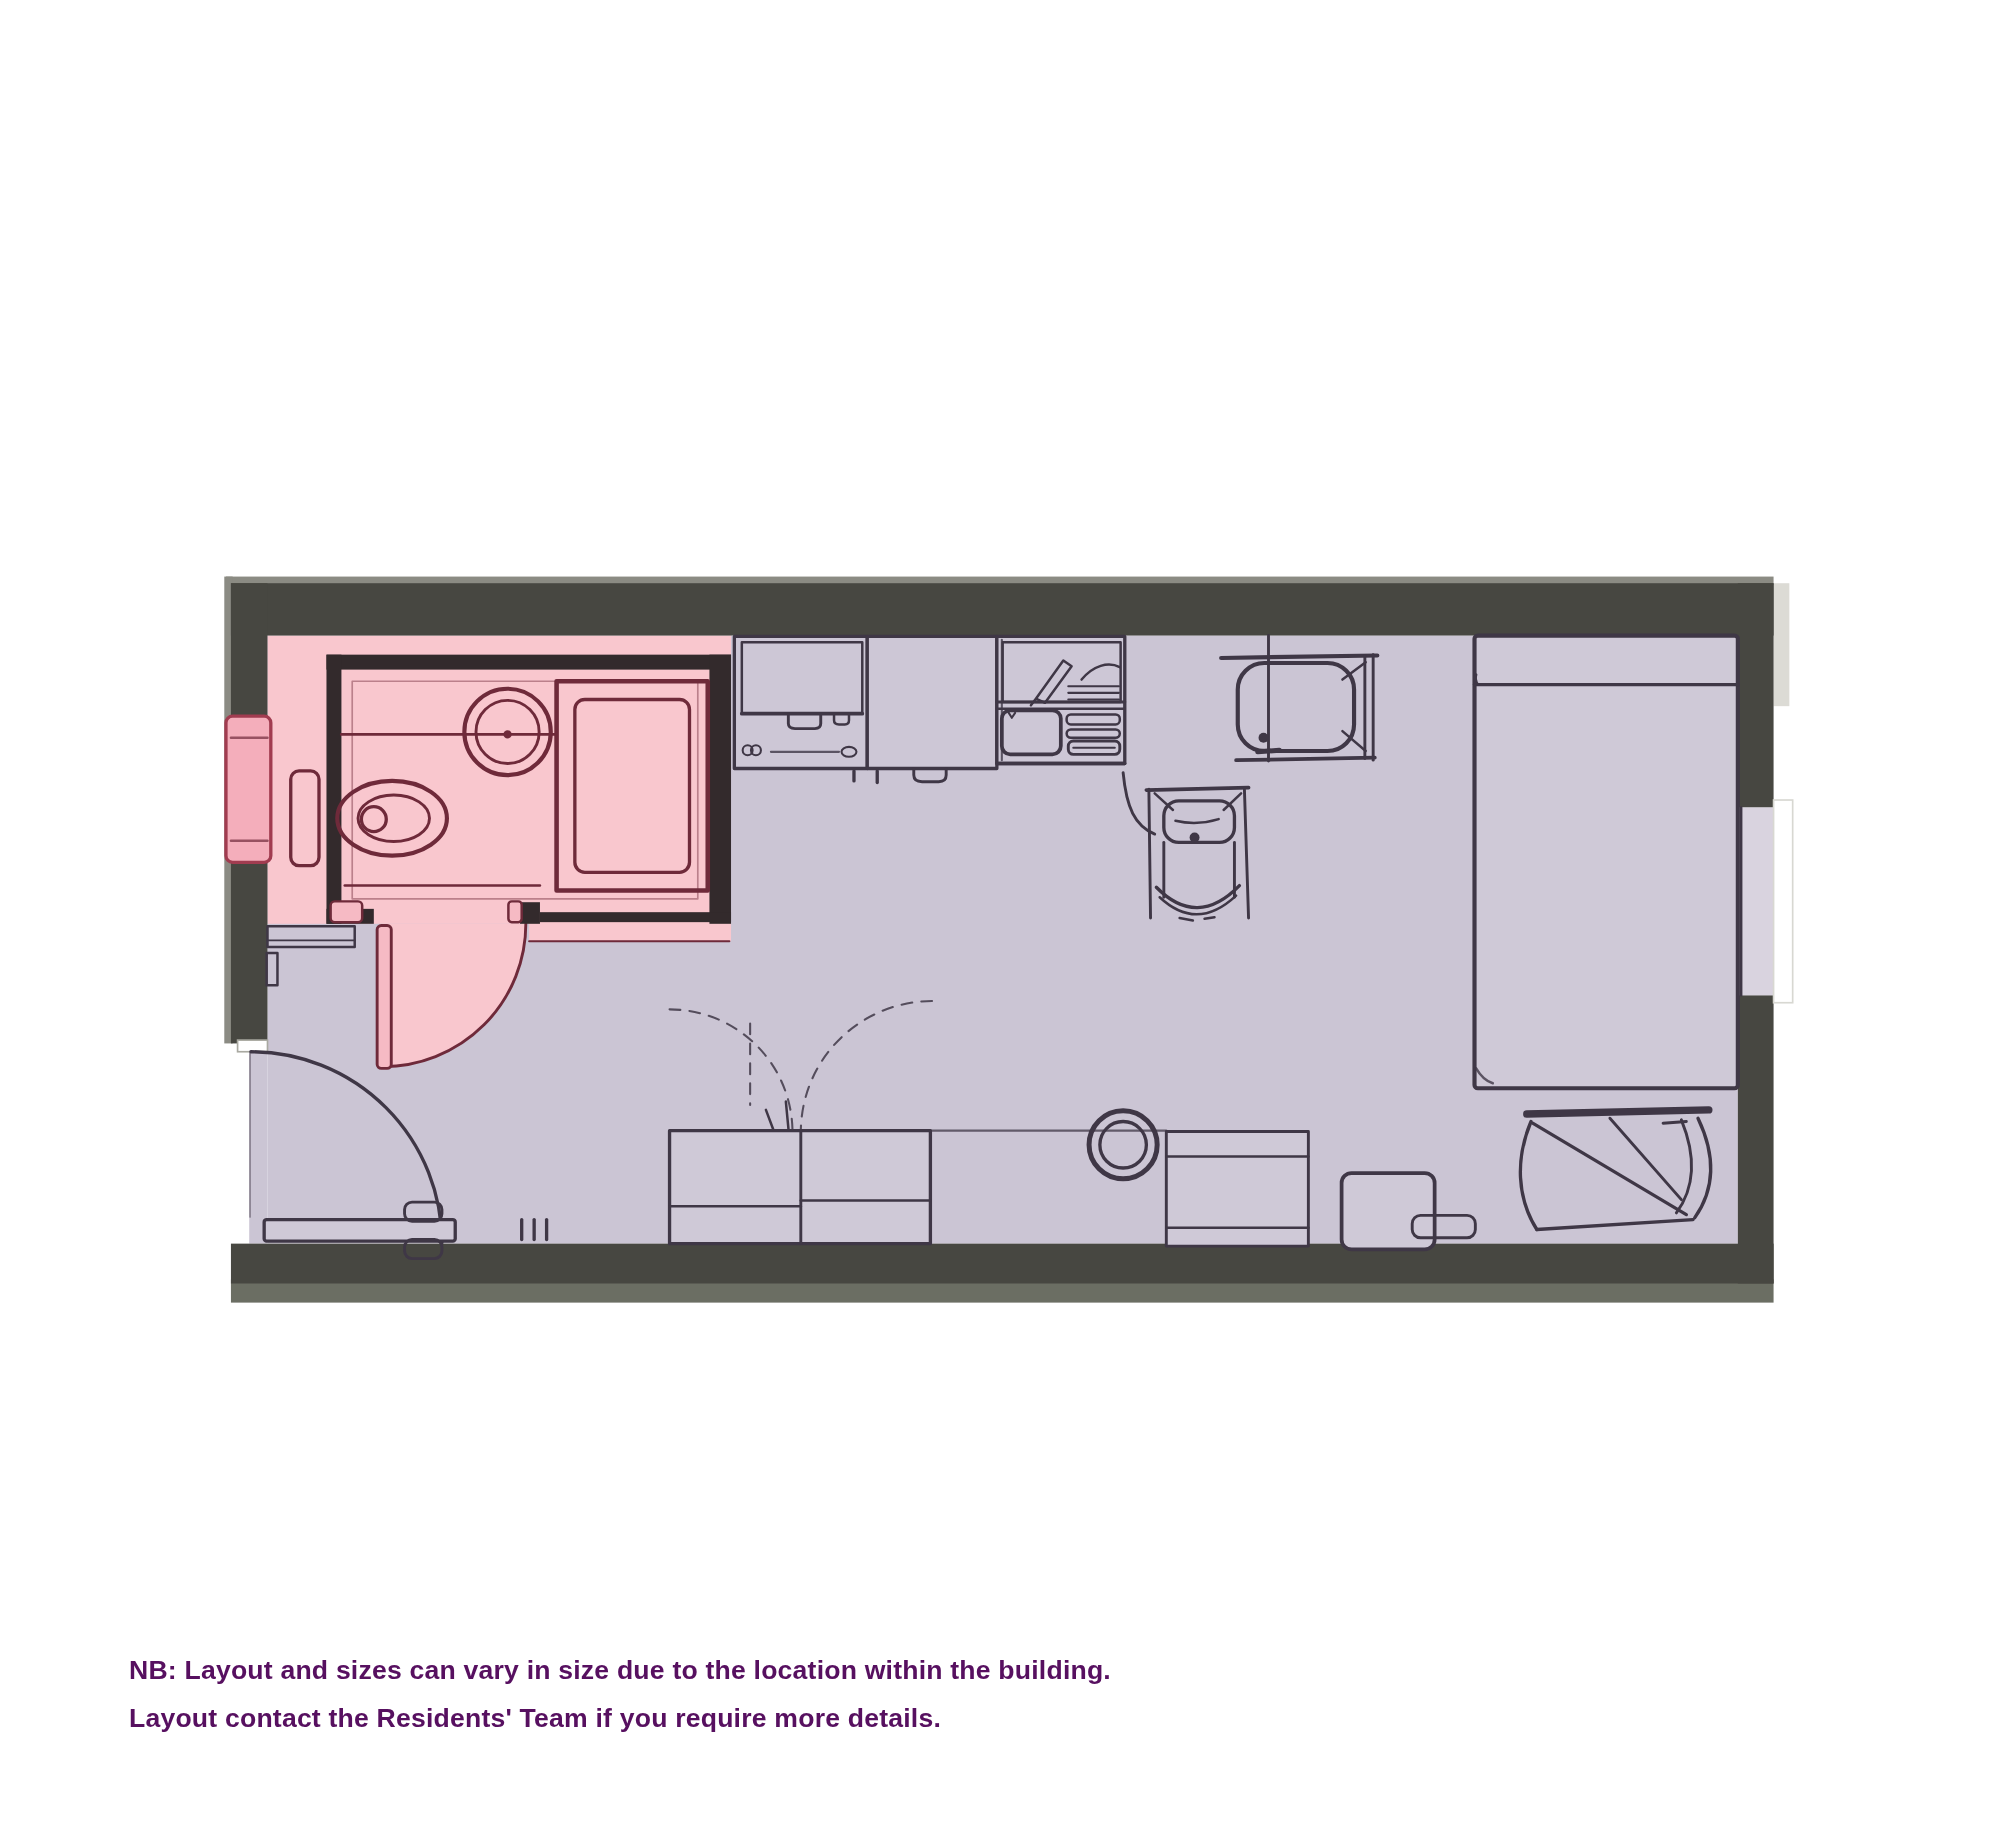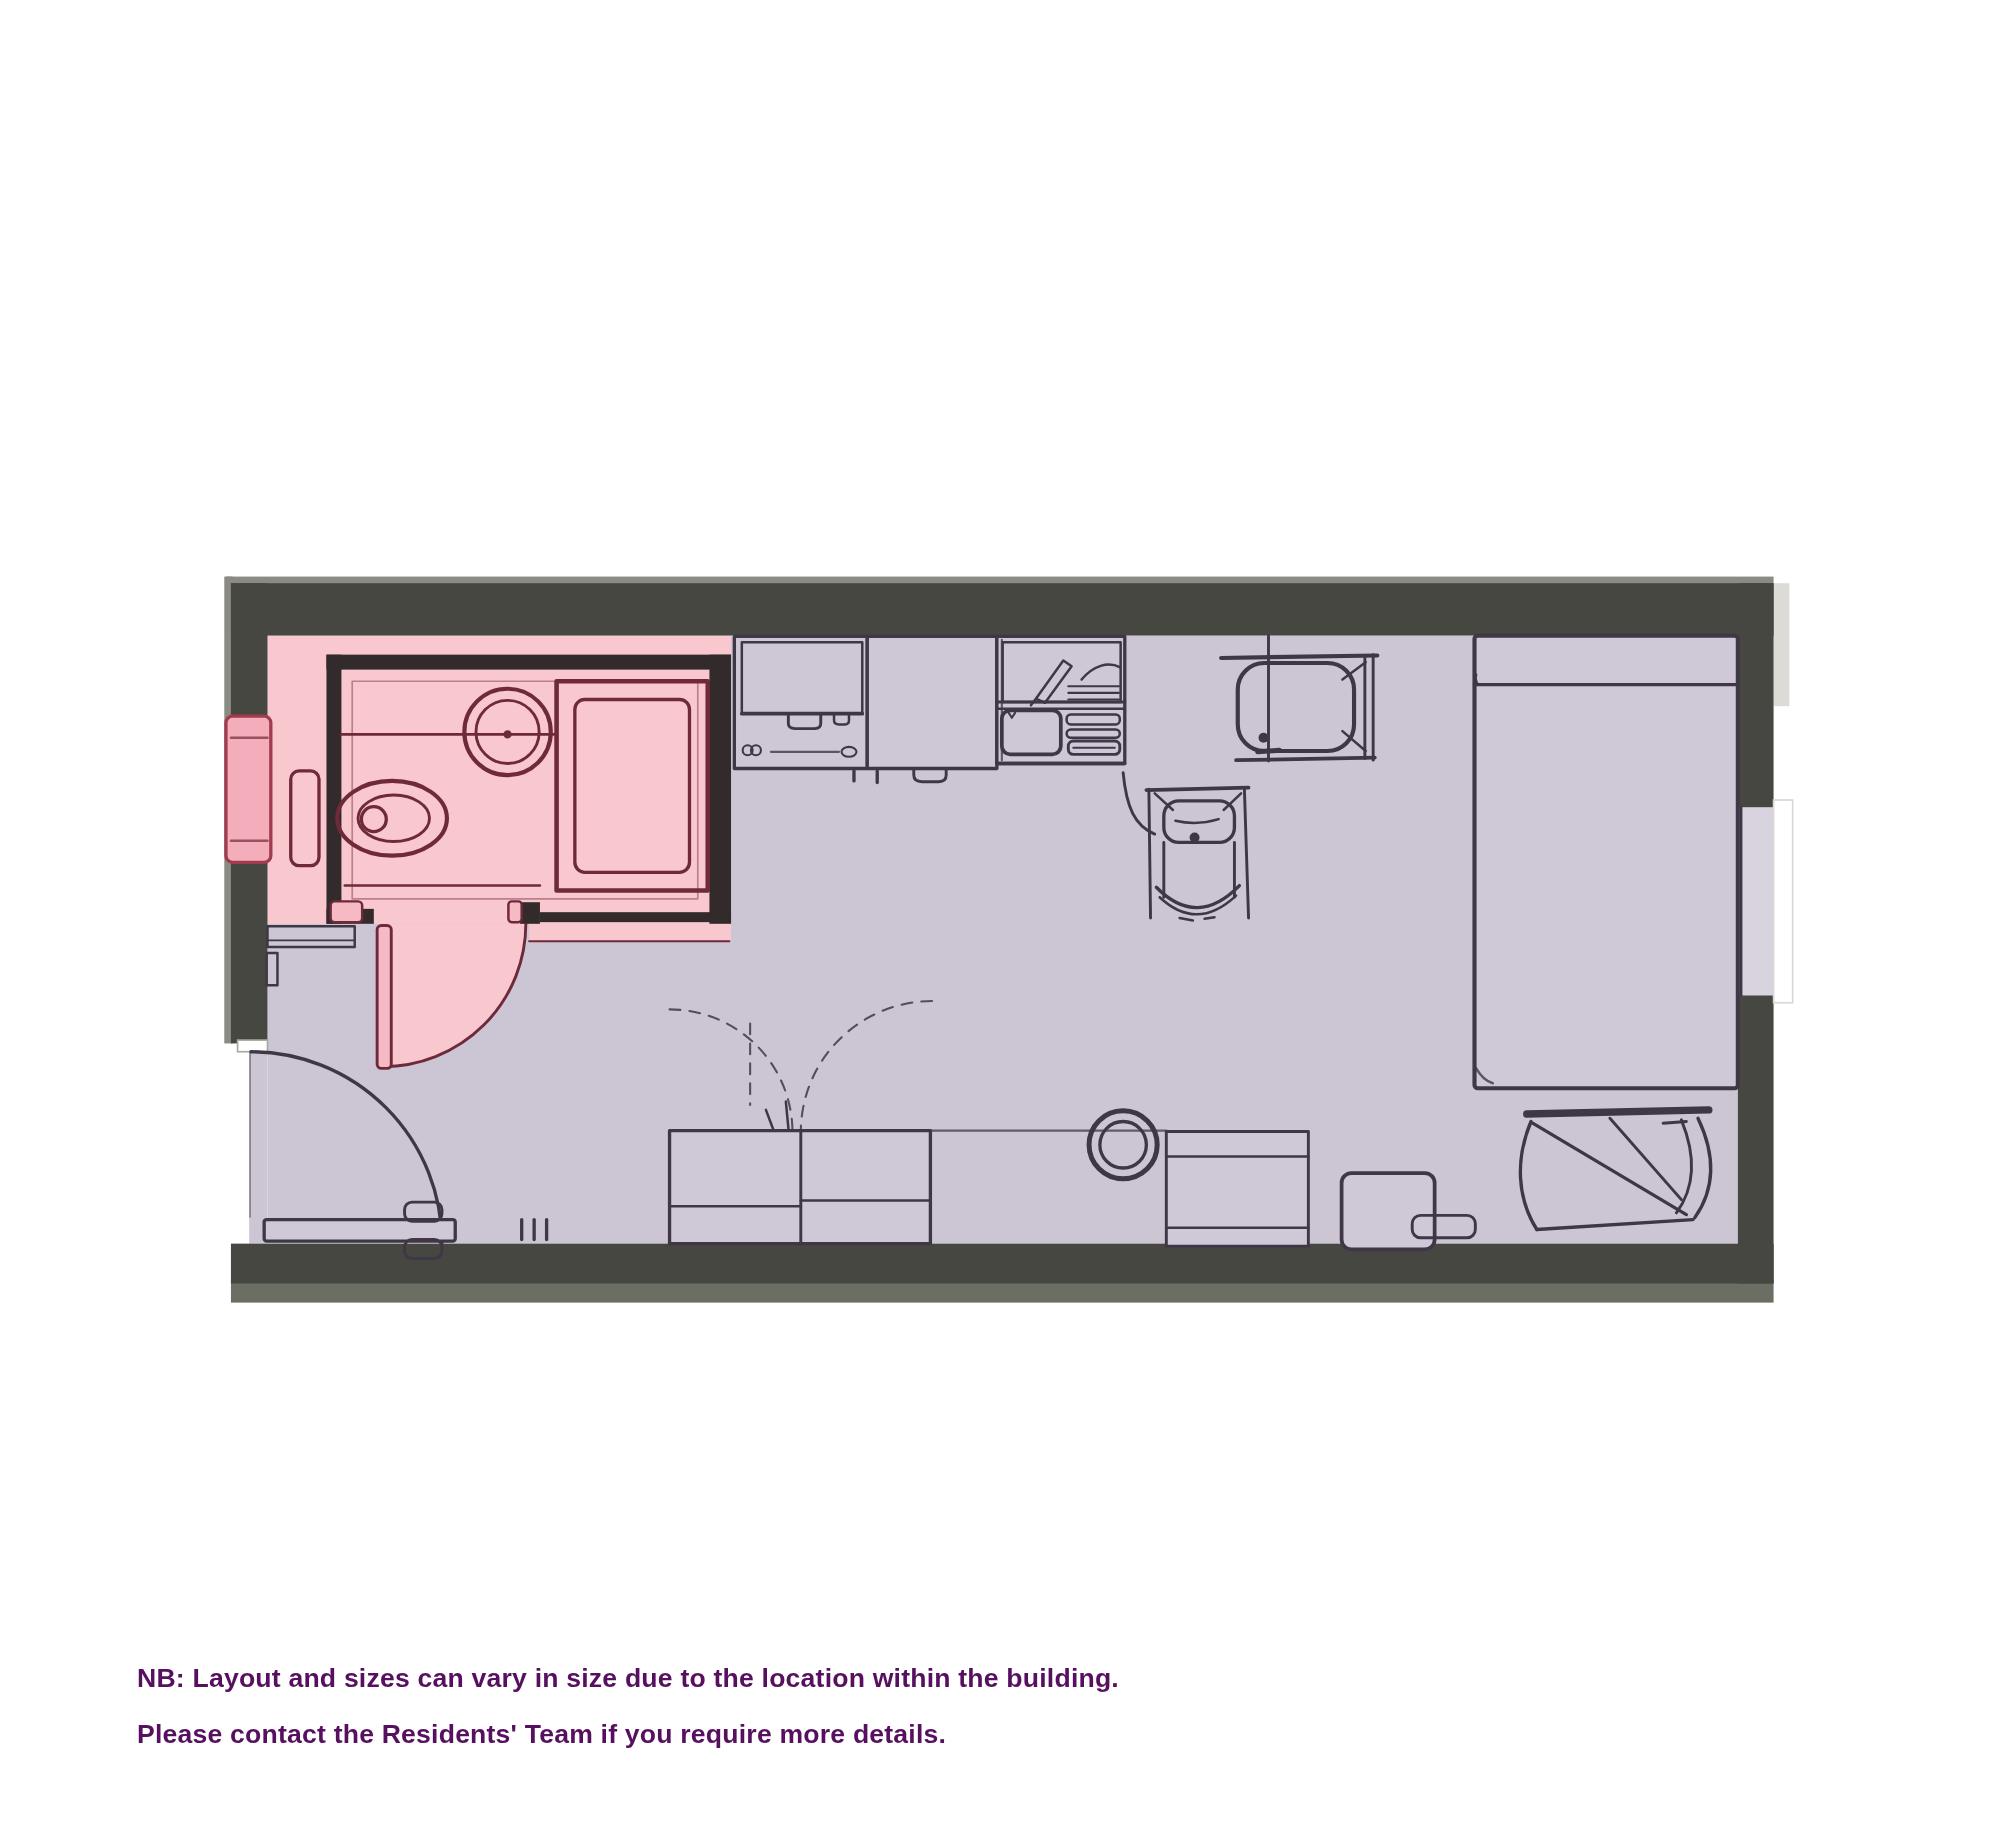--- a/index.html
+++ b/index.html
@@ -2,21 +2,21 @@
 <html style="--canvas: #ffffff; --wall: #474741; --wall_outer: #8b8b83; --wall_bottom_outer: #6b6e63; --wall_pale: #dcdbd5; --floor: #cbc5d4; --floor_light: #cfc9d7; --counter: #cdc7d6; --bath_floor: #f9c7ce; --bath_wall: #332a2c; --bath_line: #6f2a3a; --bath_door: #f6bac4; --bath_window: #f4aebb; --bath_window_line: #a13c50; --furniture_line: #3f3746; --window_sill: #d9d3df; --caption_text: #571060;font-size:13.3px"><head>
 <meta charset="utf-8">
 <style>
   html,body{margin:0;padding:0;background:#ffffff;}
   .page{position:relative;width:2007px;height:1831px;background:var(--canvas,#fff);overflow:hidden;
         font-family:"Liberation Sans",sans-serif;}
   .plan{position:absolute;inset:0;}
   .plan svg{position:absolute;left:0;top:0;width:2007px;height:1831px;}
   .caption{position:absolute;left:121px;top:1642px;width:1163px;color:var(--caption_text,#571060);
            font-weight:700;font-size:26.6px;line-height:40px;letter-spacing:0.2px;}
-  .caption p{margin:16px;}
+  .caption p{margin:8px;}
   
   .wall{fill:var(--wall);}
   .bevel{fill:var(--wall_outer);}
   .bevelB{fill:var(--wall_bottom_outer);}
   .pale{fill:var(--wall_pale);}
   .floor{fill:var(--floor);}
   .bath{fill:var(--bath_floor);}
   .bwall{fill:var(--bath_wall);}
   .bline{stroke:var(--bath_line);fill:none;stroke-linecap:round;stroke-linejoin:round;}
   .bcap{stroke:var(--bath_line);fill:var(--bath_door);stroke-linejoin:round;}
@@ -194,16 +194,16 @@
       <rect class="f" x="321" y="1147" width="13" height="39" stroke-width="3"></rect>
       <path class="f" d="M 302,1266 A 230 230 0 0 1 532,1496" stroke-width="4"></path>
       <rect class="ffloor" x="318" y="1468" width="230" height="26" rx="3" stroke-width="4"></rect>
       <rect class="f" x="487" y="1447" width="45" height="23" rx="9" stroke-width="3.5"></rect>
       <rect class="f" x="487" y="1492" width="45" height="23" rx="9" stroke-width="3.5"></rect>
     </svg>
   </div>
 
   <div class="caption">
     <p>NB: Layout and sizes can vary in size due to the location within the building.</p>
-    <p>Please contact the Residents' Team if you require more details.</p>
+    <p>Layout contact the Residents' Team if you require more details.</p>
   </div>
 </div>
 
 
 </body></html>

